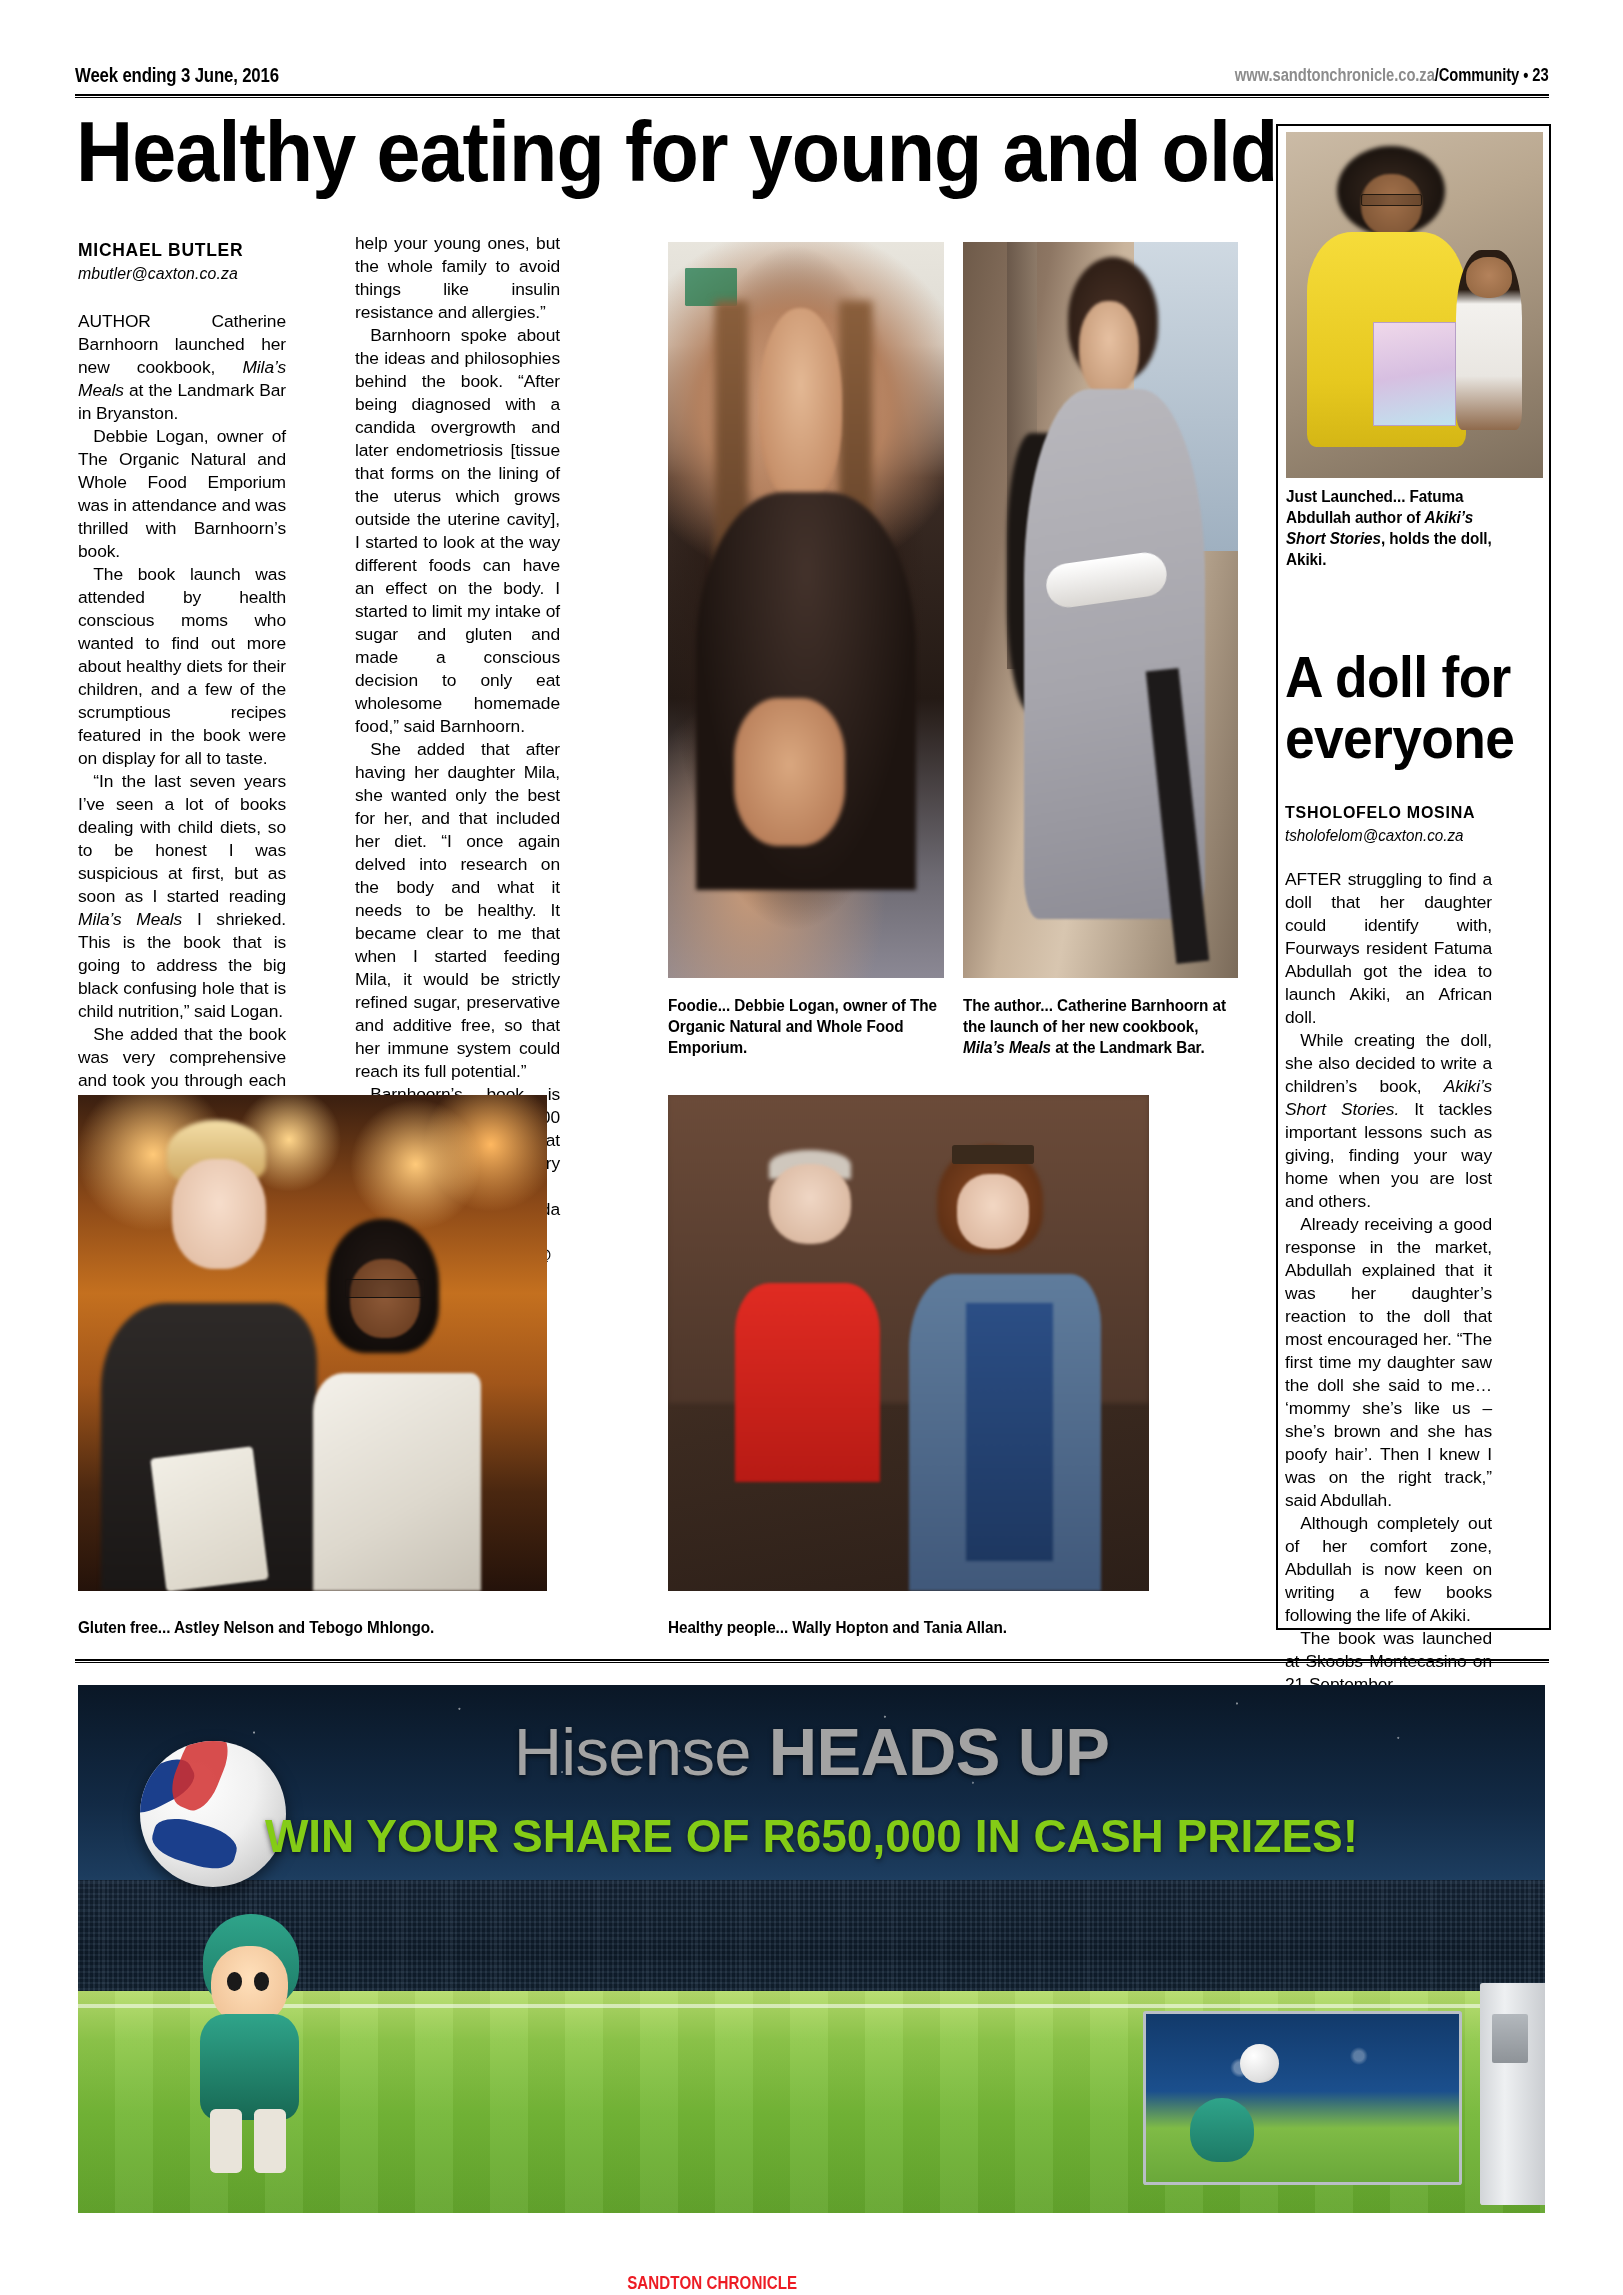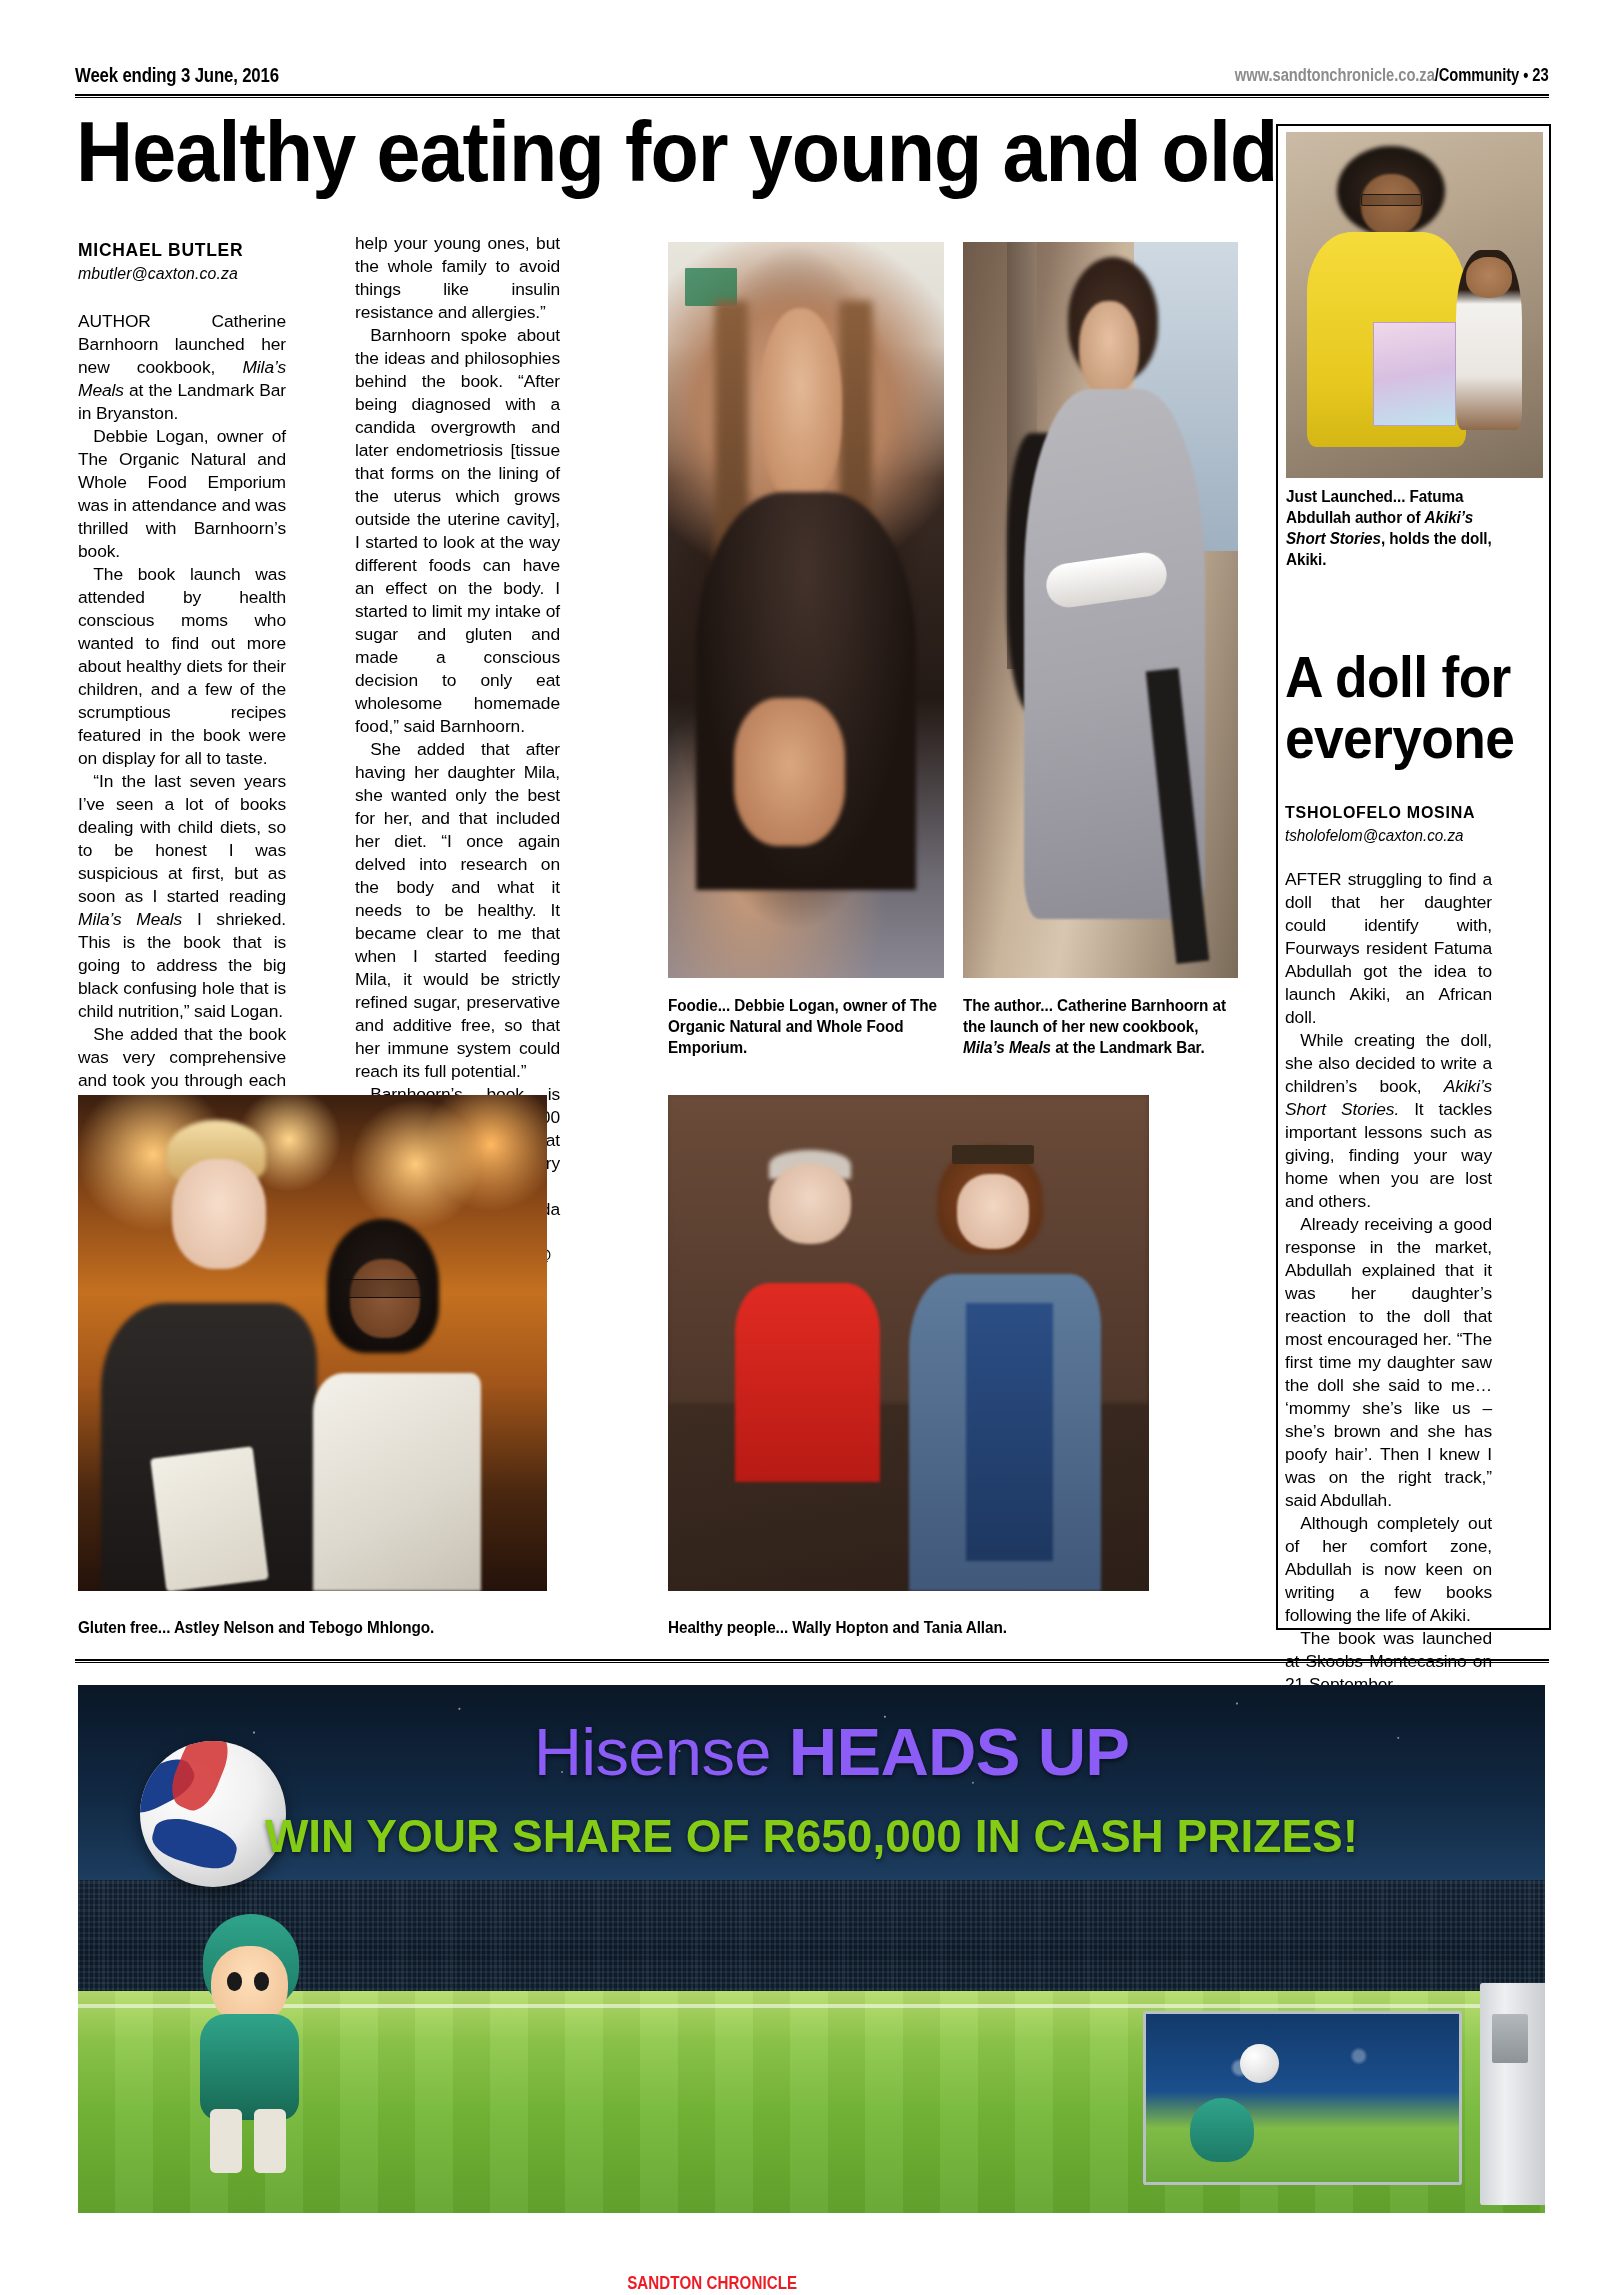--- a/index.html
+++ b/index.html
@@ -396,25 +396,24 @@
       repeating-linear-gradient(90deg, rgba(0,0,0,.035) 0 37px, rgba(255,255,255,.05) 37px 75px),
       linear-gradient(180deg,#b6dc6c 0%,#8fc84b 22%,#74b737 55%,#63a52d 100%);
   }
   .ad-pitch-line {
     position:absolute; left:0; top:60.5%; width:100%; height:3.5px;
     background: rgba(255,255,255,.55);
   }
 
   .ad-title {
     position:absolute; left:0; top:28px; width:100%;
-    text-align:center; color:#8b5cf6;
+    text-align:center; color:#a3a3a3;
     font-family:"Liberation Sans Narrow","Liberation Sans", sans-serif;
     font-weight:700; font-size:67px; letter-spacing:-0.7px;
     text-shadow: 0 2.1px 5.6px rgba(0,0,0,.6);
-    margin-left: 20px;
   }
   .ad-title .thin { font-weight:400; }
   .ad-sub {
     position:absolute; left:0; top:124px; width:100%;
     text-align:center; color:#84cc16;
     font-family:"Liberation Sans Narrow","Liberation Sans", sans-serif;
     font-weight:700; font-size:46px; letter-spacing:0px;
     text-shadow: 0 2.1px 4.9px rgba(0,0,0,.55);
   }
   .ad-tc {

